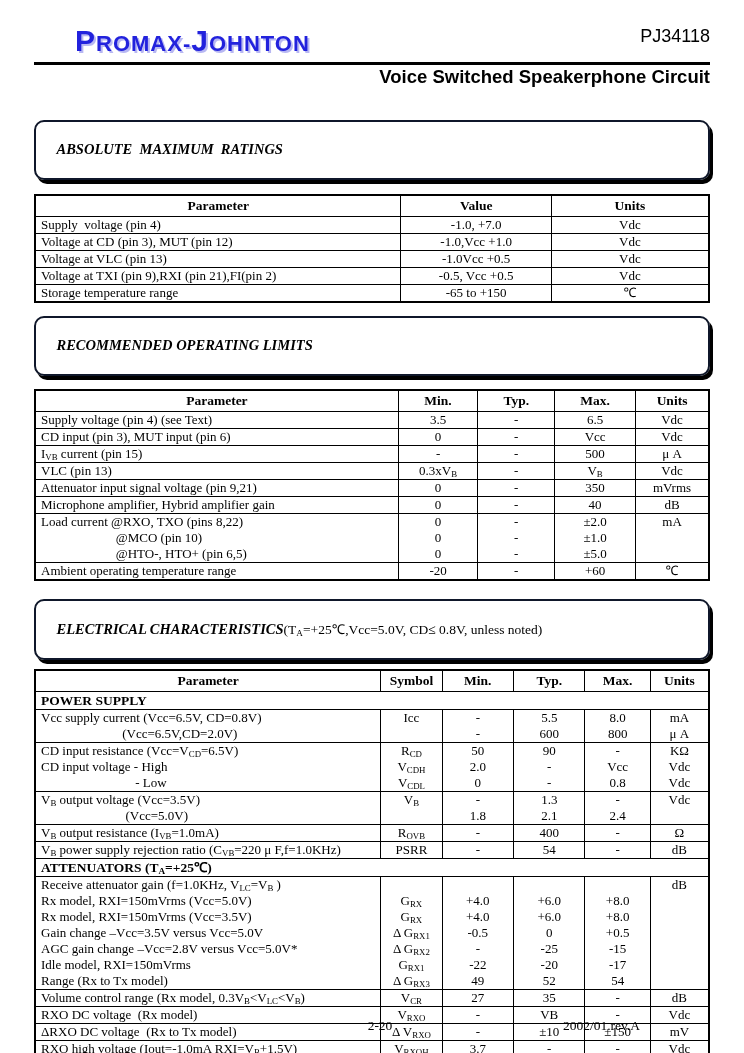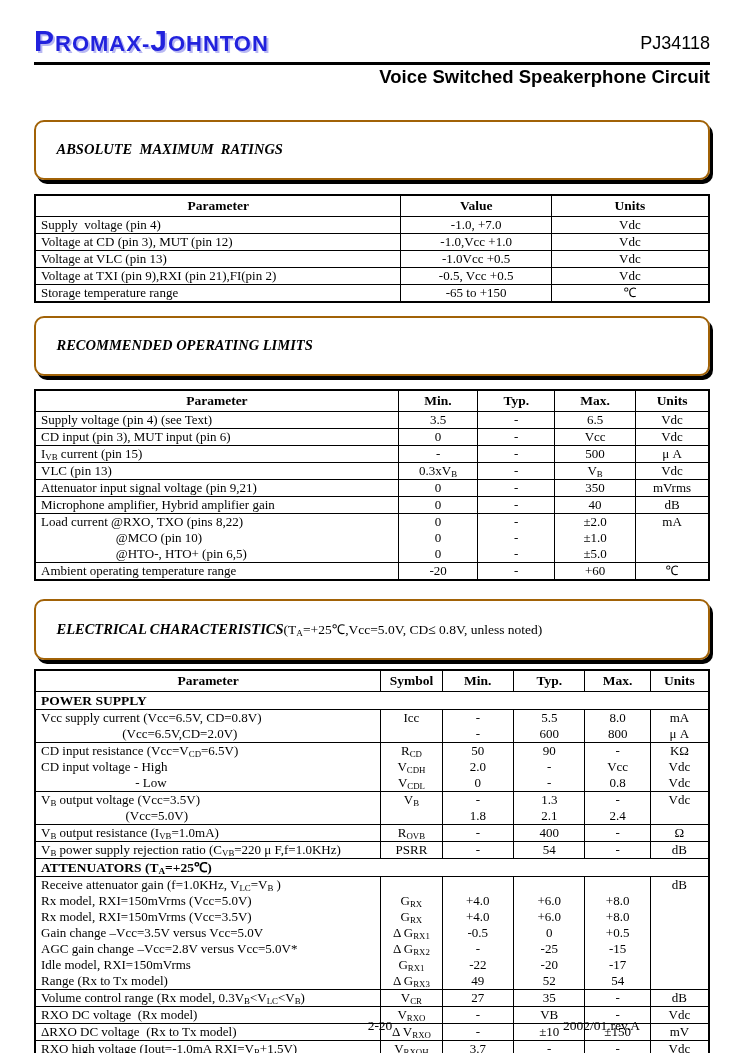--- a/index.html
+++ b/index.html
@@ -4,35 +4,35 @@
 <style>
   * { margin:0; padding:0; box-sizing:border-box; }
   html,body { background:#fff; }
   body {
     width:744px; height:1053px; position:relative;
     font-family:"Liberation Serif", serif; color:#000;
   }
   .page { padding:26px 34px 0 34px; }
 
   
-  .header-top { display:flex; justify-content:space-between; align-items:center; height:34px; }
+  .header-top { display:flex; justify-content:space-between; align-items:flex-start; height:34px;margin-left:41px; }
   .logo {
     font-family:"Liberation Sans", sans-serif; font-weight:bold;
     color:#2222dd; letter-spacing:1px; line-height:30px; white-space:nowrap;
     text-shadow:2px 2px 0 #b8b8f2;
   }
   .logo .big { font-size:30px; }
   .logo .rest { font-size:22px; }
   .part-number { font-family:"Liberation Sans", sans-serif; font-weight:normal; font-size:18px; }
   .header-rule { border-top:3px solid #000; margin-top:2px; }
   .doc-title { text-align:right; font-family:"Liberation Sans", sans-serif; font-weight:bold; font-size:18.5px; margin-top:1px; }
 
   
   .section-box {
-    border:2px solid #a16207; border-radius:10px;
+    border:2px solid #0f172a; border-radius:10px;
     box-shadow:3px 4px 0 #000;
     padding:2px 6px 3px 6px;
     font-size:14.5px; white-space:pre-wrap;
   }
   .section-title { font-weight:bold; font-style:italic; }
   .section-note  { font-weight:normal; font-style:normal; font-size:13.5px; }
   .sb1 { margin-top:32px; }
   .sb2 { margin-top:13px; }
   .sb3 { margin-top:18px; }
 

